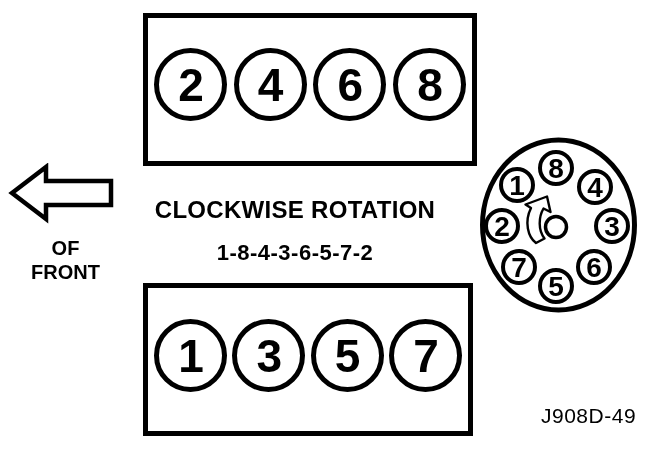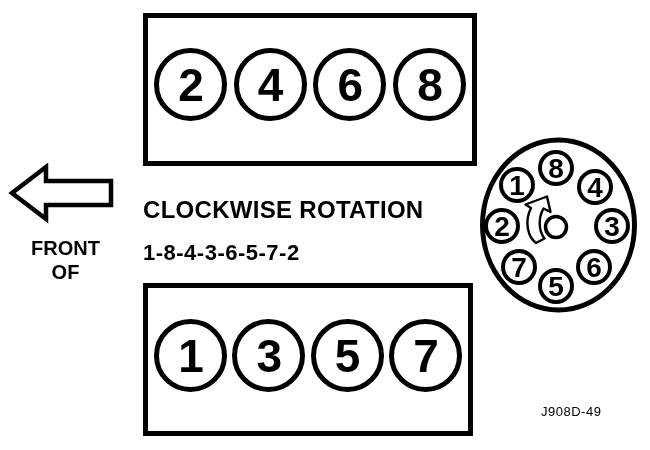--- a/index.html
+++ b/index.html
@@ -38,20 +38,21 @@
     font-weight: bold;
     line-height: 1;
     letter-spacing: -1px;
   }
 
   
   .rotation {
     position: absolute;
     left: 143px; top: 197px;
     width: 304px;
+    text-align: center;
   }
   .rot-title { font-size: 24px; font-weight: bold; letter-spacing: 0.3px; line-height: 26px; }
   .rot-order { font-size: 22px; font-weight: bold; letter-spacing: 0.5px; line-height: 24px; margin-top: 18px; }
 
   
   .front-arrow { position: absolute; left: 8px; top: 163px; }
   .front-label {
     position: absolute;
     left: 8px; top: 236px;
     width: 115px;
@@ -67,21 +68,21 @@
     font-family: "Liberation Sans", "DejaVu Sans", sans-serif;
     font-size: 28px;
     font-weight: bold;
   }
 
   
   .figcode {
     position: absolute;
     left: 541px; top: 404px;
     width: 105px;
-    font-size: 13px;
+    font-size: 21px;
     font-weight: normal;
     letter-spacing: 0.5px;
   }
 </style>
 </head>
 <body>
 
 <div class="stage">
 
   <div class="bank bank-top">
@@ -97,22 +98,22 @@
     <div class="cyl">
       <span>8</span>
     </div>
   </div>
 
   <svg class="front-arrow" width="108" height="62" viewBox="0 0 108 62">
     <polygon points="4,30 38,4 38,18 103,18 103,42 38,42 38,56" fill="#ffffff" stroke="#000000" stroke-width="4.5" stroke-linejoin="miter"></polygon>
   </svg>
 
   <div class="front-label">
+    <div>OF</div>
     <div>FRONT</div>
-    <div>OF</div>
   </div>
 
   <div class="rotation">
     <div class="rot-title">CLOCKWISE ROTATION</div>
     <div class="rot-order">1-8-4-3-6-5-7-2</div>
   </div>
 
   <svg class="distributor" width="180" height="190" viewBox="0 0 180 190">
     <ellipse cx="88.5" cy="95" rx="76" ry="85" fill="#ffffff" stroke="#000000" stroke-width="5"></ellipse>
 

